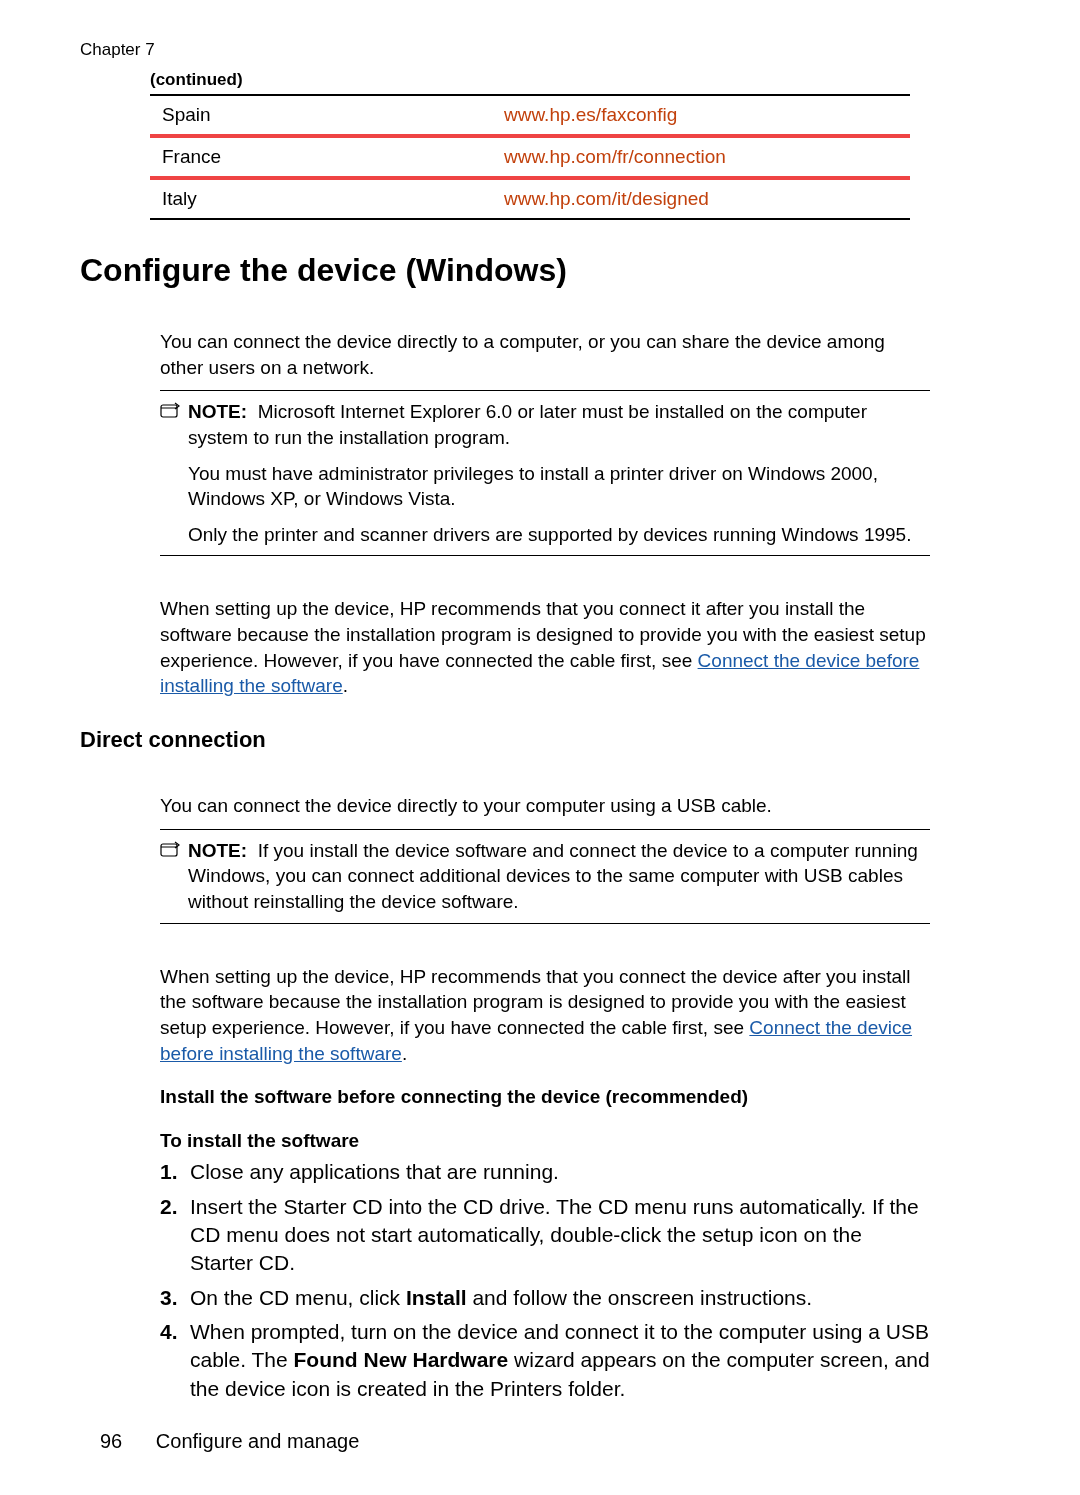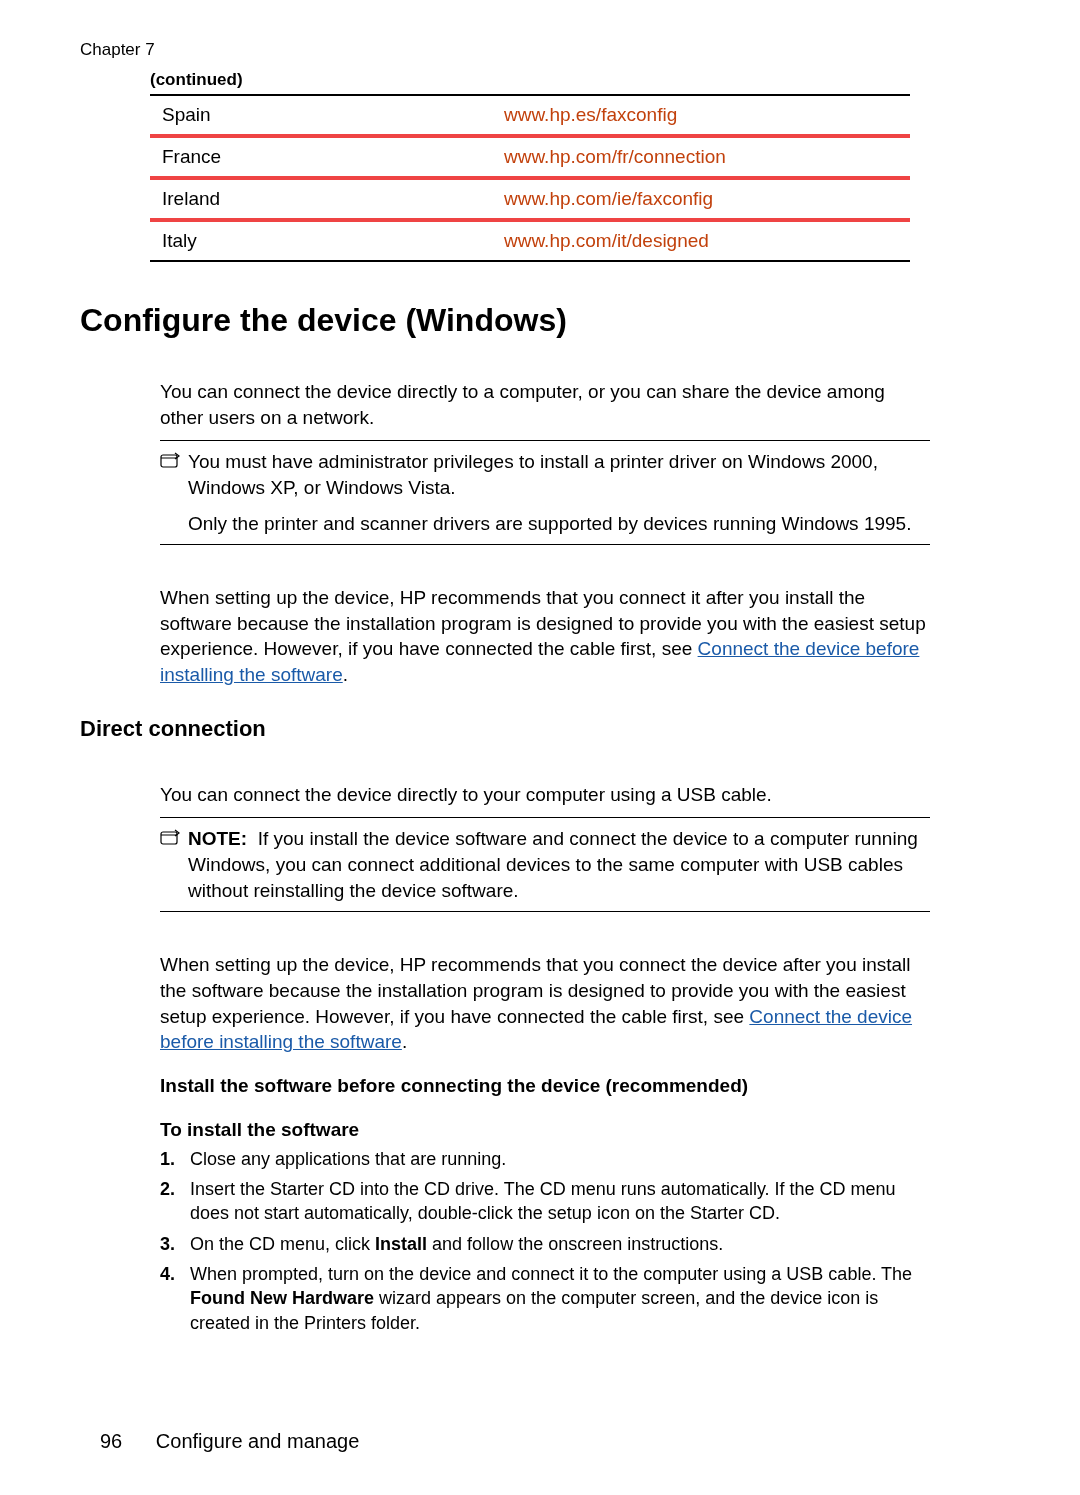--- a/index.html
+++ b/index.html
@@ -42,21 +42,21 @@
   table.country-table tr:last-child td {
     border-bottom: 2px solid #000;
   }
   table.country-table td:first-child { width: 45%; }
   a.url-link {
     color: #c2410c;
   }
   h1.section-title {
     font-size: 32px;
     font-weight: bold;
-    margin-top: 40px;
+    margin-top: 32px;
     margin-bottom: 18px;
   }
   .body-block {
     margin-left: 80px;
     width: 770px;
     font-size: 19px;
     line-height: 1.35;
     margin-top: 40px;
   }
   .body-block p { margin-bottom: 10px; }
@@ -95,21 +95,21 @@
     font-size: 19px;
     font-weight: bold;
     margin-left: 80px;
     margin-top: 20px;
     margin-bottom: 22px;
   }
   h3.bold-line.tight { margin-bottom: 6px; }
   ol.steps {
     margin-left: 80px;
     width: 770px;
-    font-size: 18px;
+    font-size: 21px;
     line-height: 1.35;
     list-style: none;
     counter-reset: step;
   }
   ol.steps li {
     counter-increment: step;
     display: flex;
     margin-bottom: 6px;
   }
   ol.steps li::before {
@@ -142,24 +142,20 @@
   <tbody>
       <tr>
     <td>Spain</td>
     <td><a class="url-link">www.hp.es/faxconfig</a></td>
   </tr>
   <tr>
     <td>France</td>
     <td><a class="url-link">www.hp.com/fr/connection</a></td>
   </tr>
   <tr>
-    <td>Ireland</td>
-    <td><a class="url-link">www.hp.com/ie/faxconfig</a></td>
-  </tr>
-  <tr>
     <td>Italy</td>
     <td><a class="url-link">www.hp.com/it/designed</a></td>
   </tr>
 </tbody>
   </table>
 
 <h1 class="section-title">Configure the device (Windows)</h1>
 
 <div class="body-block">
   <p>You can connect the device directly to a computer, or you can share the device among other users on a network.</p>
@@ -168,20 +164,21 @@
 <div class="note-box">
   <div class="note-row">
     <span class="note-icon">
       <svg width="20" height="18" viewBox="0 0 20 18">
           <rect x="1" y="3" width="16" height="12" rx="2" fill="none" stroke="#000" stroke-width="1.2"></rect>
           <path d="M1 6 h16" stroke="#000" stroke-width="1"></path>
           <path d="M15 1 l4 3 -4 3" fill="none" stroke="#000" stroke-width="1.2"></path>
         </svg>
     </span>
     <div class="note-content">
+      <p><span class="note-label">NOTE:</span>&nbsp;&nbsp;<span>Microsoft Internet Explorer 6.0 or later must be installed on the computer system to run the installation program.</span></p>
       <p>You must have administrator privileges to install a printer driver on Windows 2000, Windows XP, or Windows Vista.</p>
       <p>Only the printer and scanner drivers are supported by devices running Windows 1995.</p>
     </div>
   </div>
 </div>
 
 <div class="body-block">
   <p><span>When setting up the device, HP recommends that you connect it after you install the software because the installation program is designed to provide you with the easiest setup experience. However, if you have connected the cable first, see </span><a class="inline-link">Connect the device before installing the software</a><span>.</span></p>
 </div>
 

